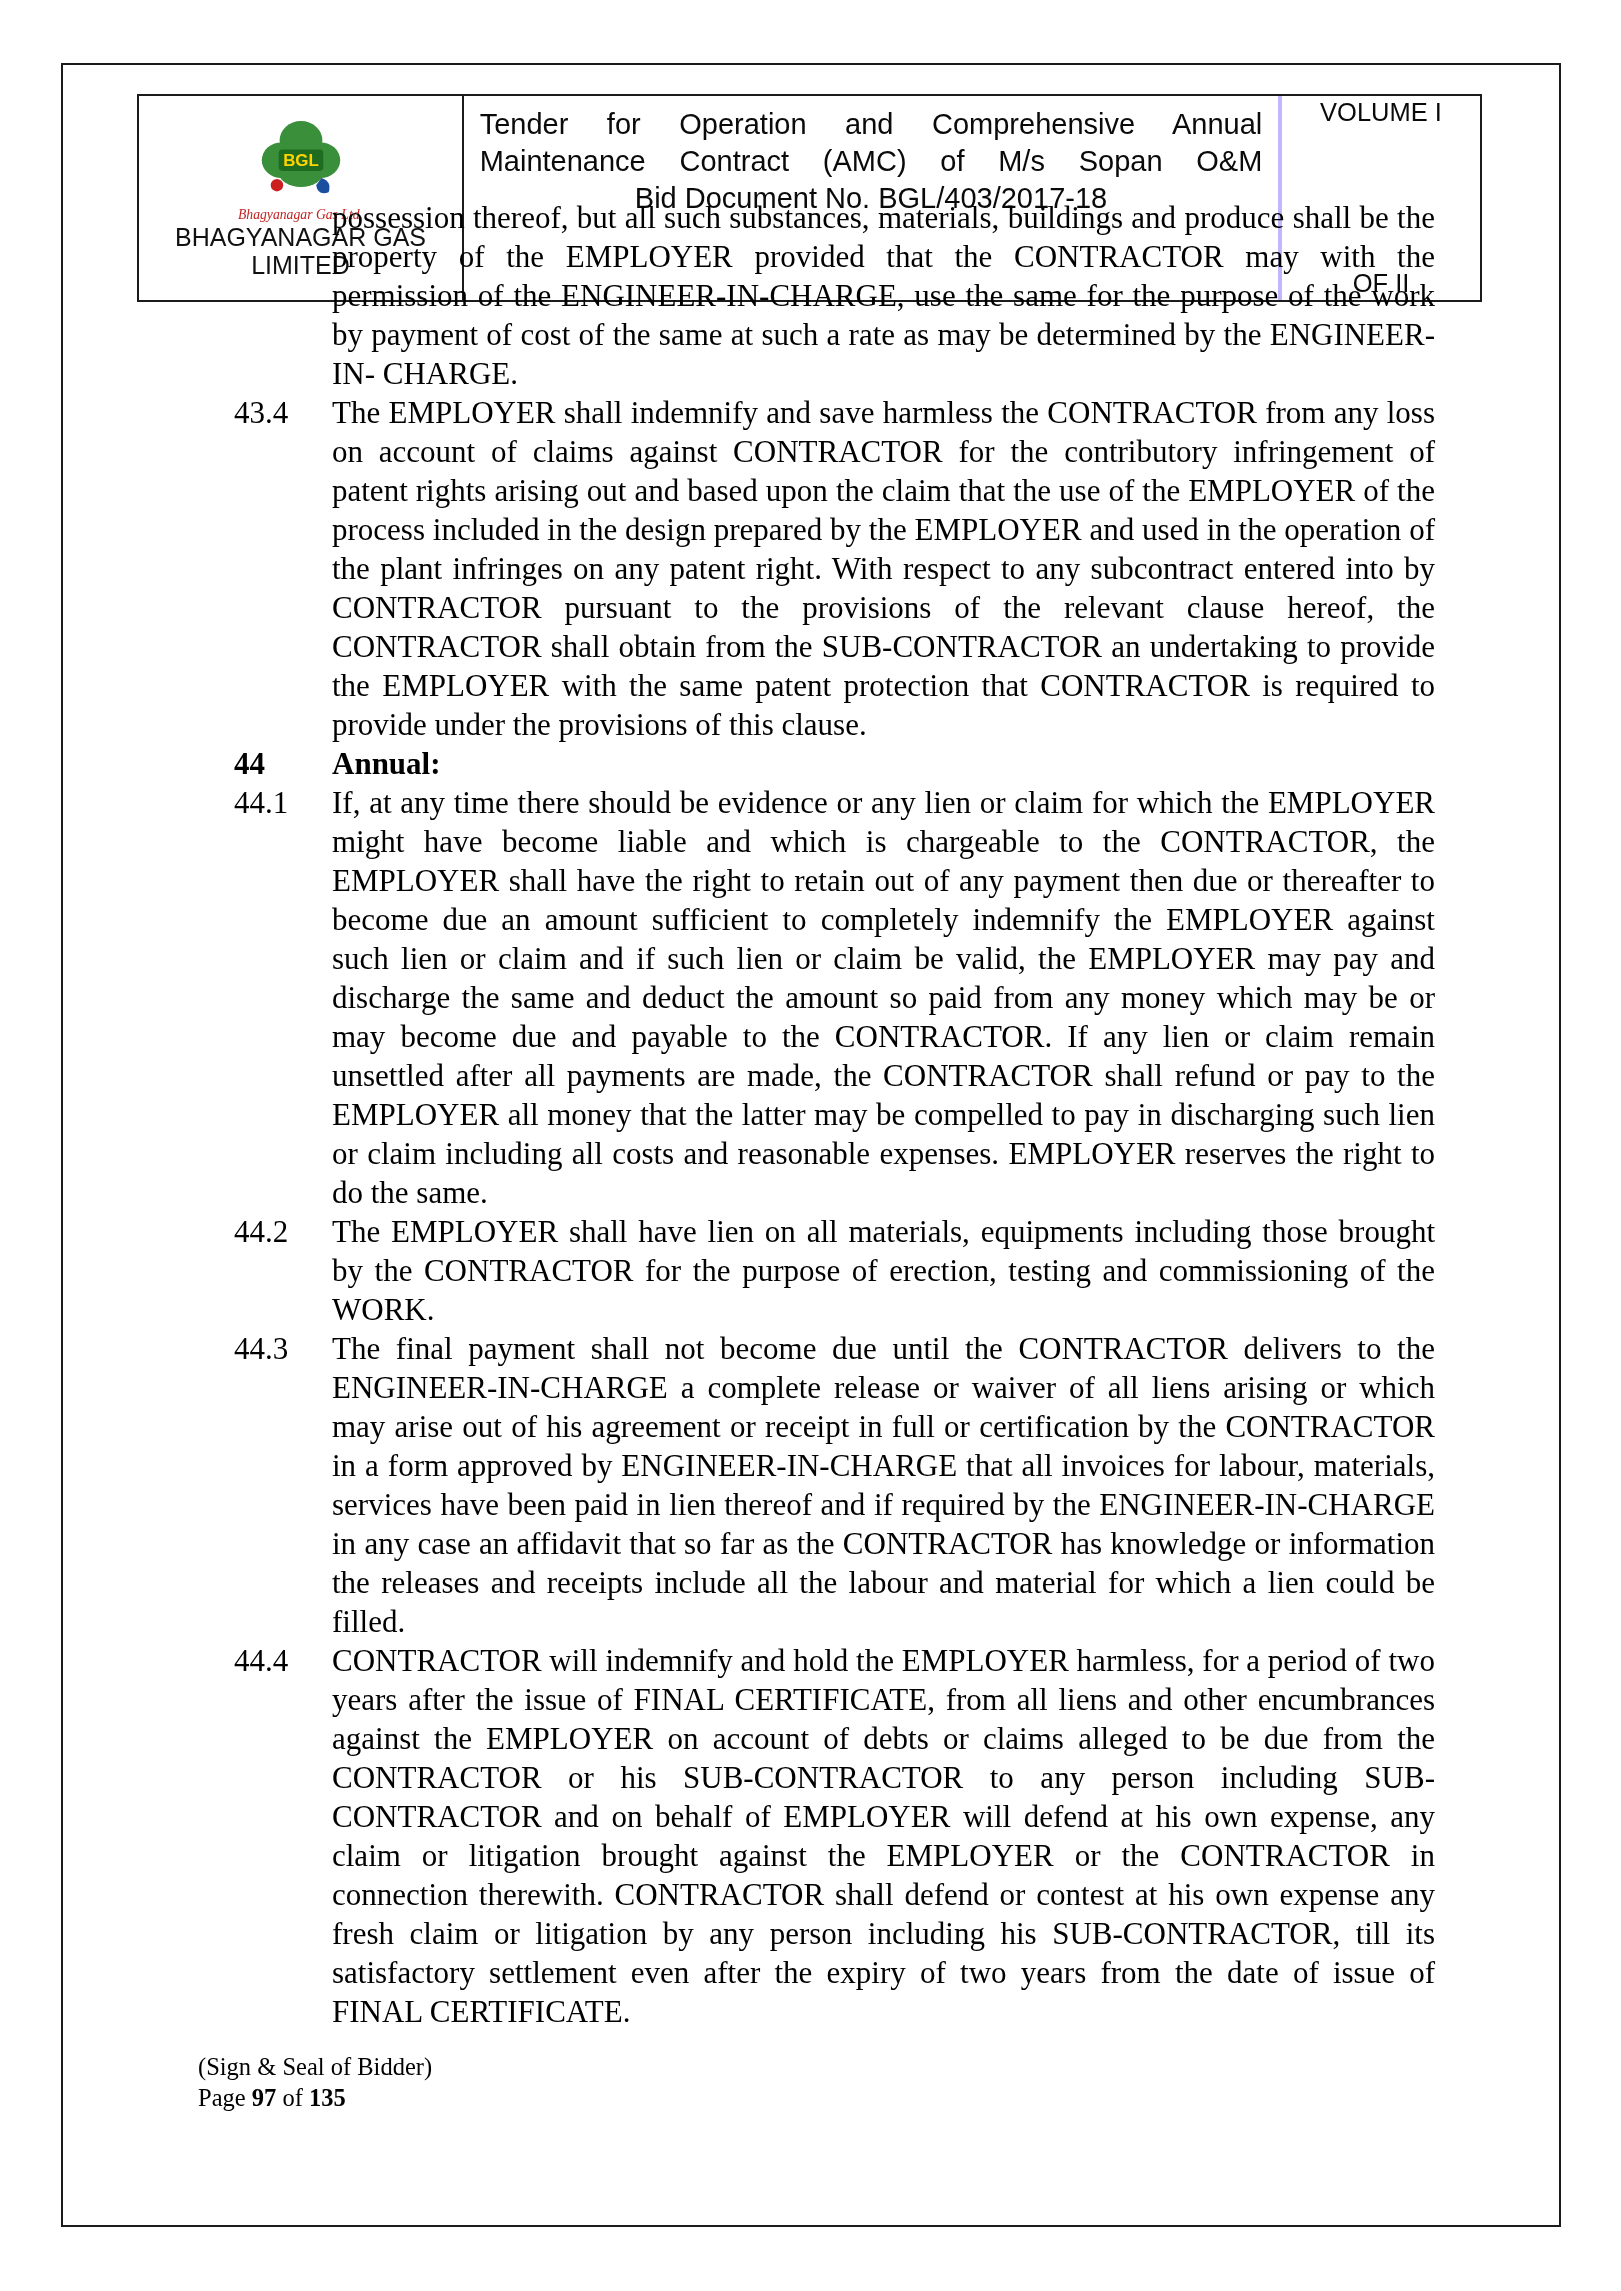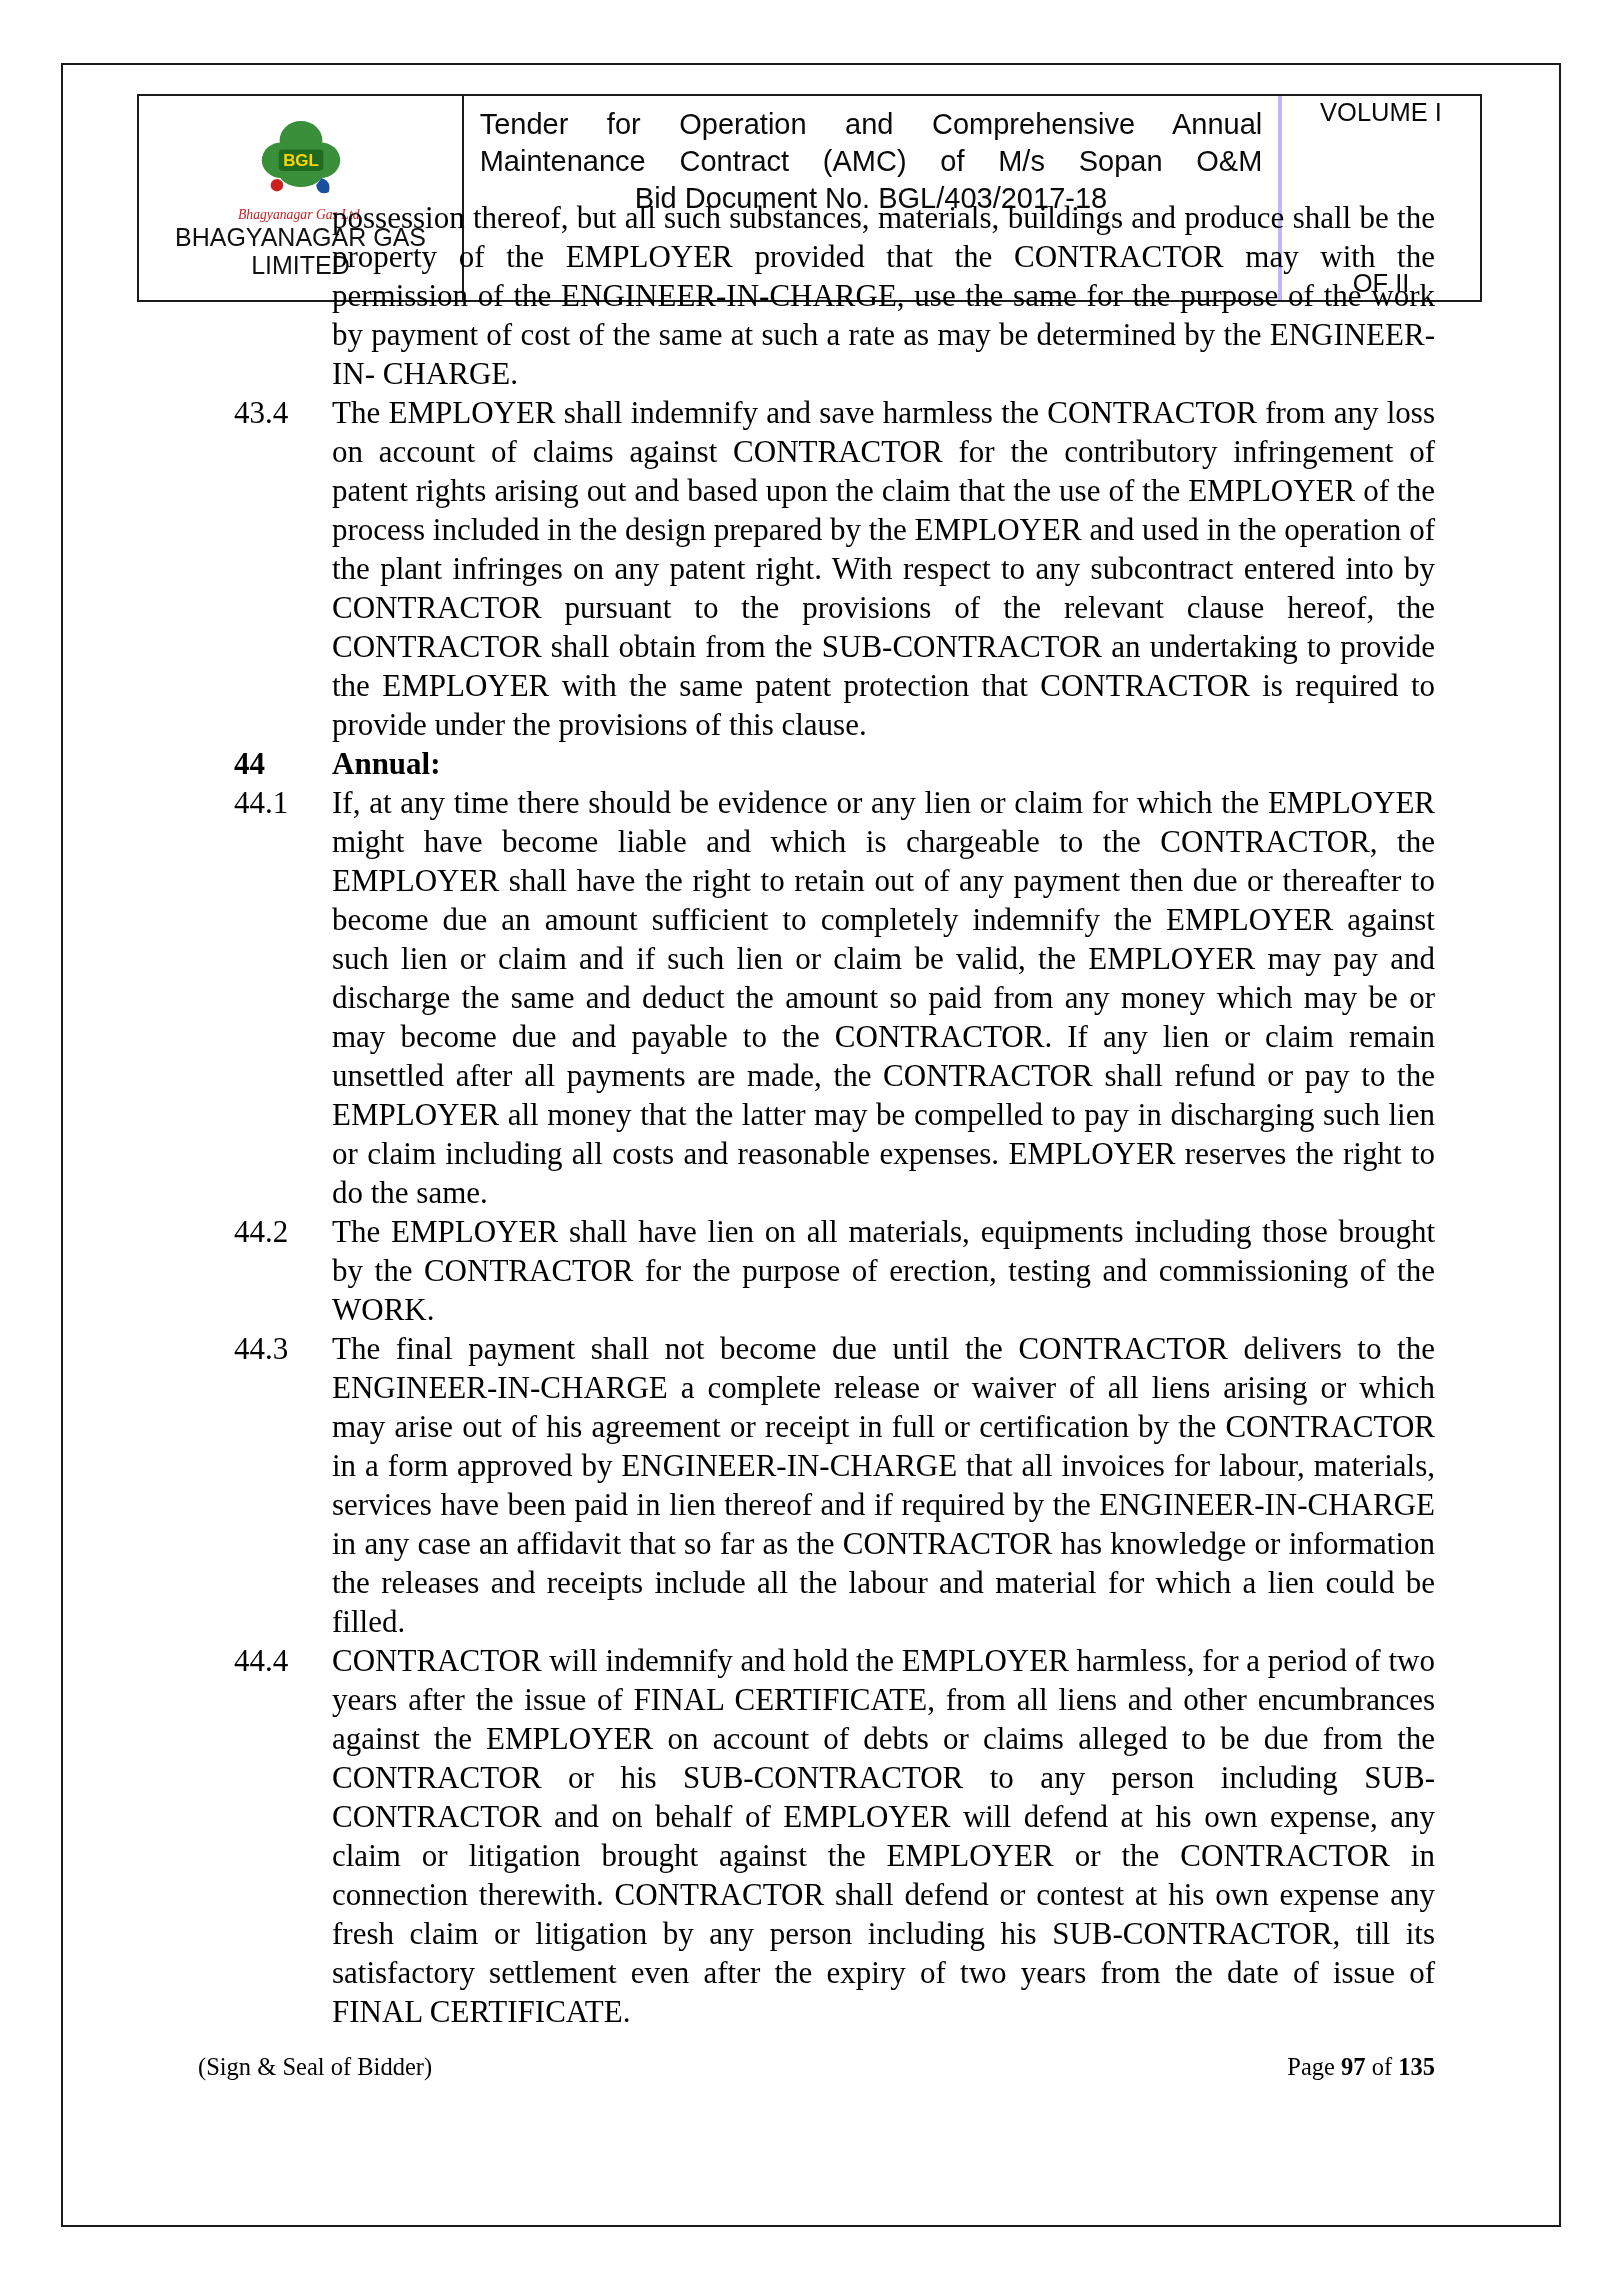--- a/index.html
+++ b/index.html
@@ -46,21 +46,21 @@
     font-size:31px; line-height:39px;
   }
   .clause { display:flex; }
   .clause-num { width:98px; flex-shrink:0;margin-left:36px; }
   .clause-body { flex:1; text-align:justify; }
   .bold { font-weight:bold; }
   
   .footer {
     position:absolute; left:135px; top:1986px; width:1237px;
     display:flex; justify-content:space-between; align-items:baseline;
-    font-size:24.5px; line-height:31px;
+    font-size:24.5px; line-height:31px;flex-direction:column;
   }
   .page-indicator b { font-weight:bold; }
 </style>
 </head>
 <body>
 
 <div class="page">
   <div class="border-box">
 
     <div class="header-table">

